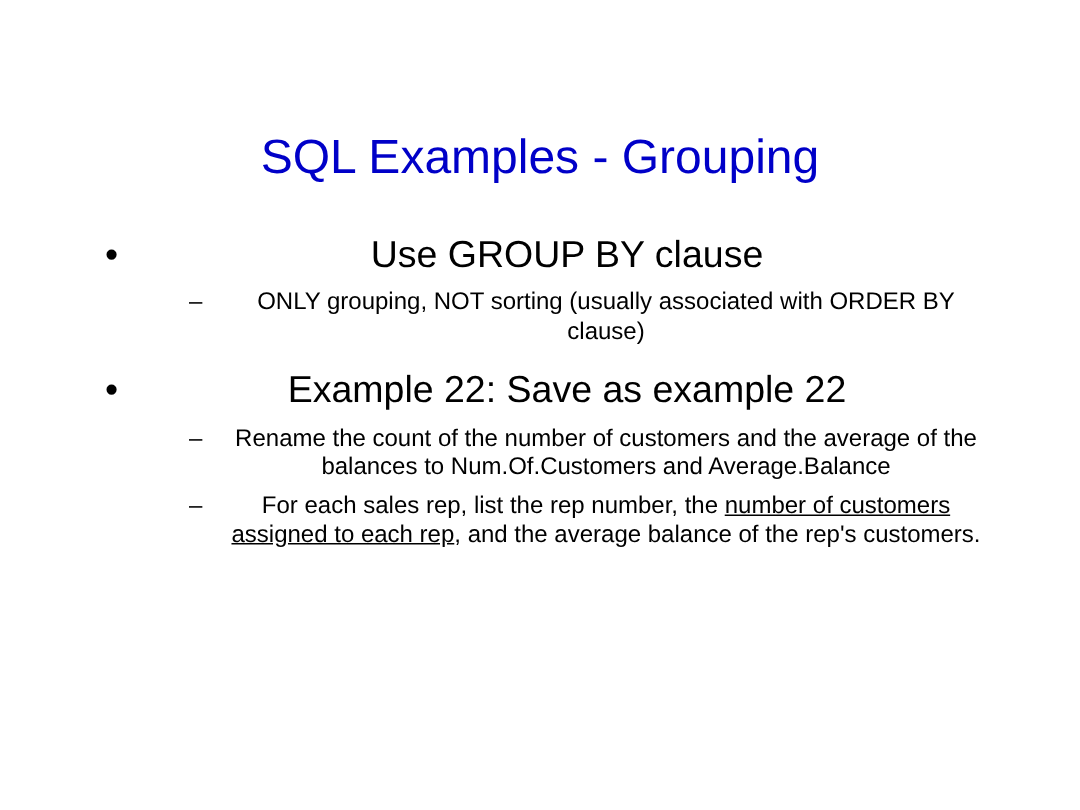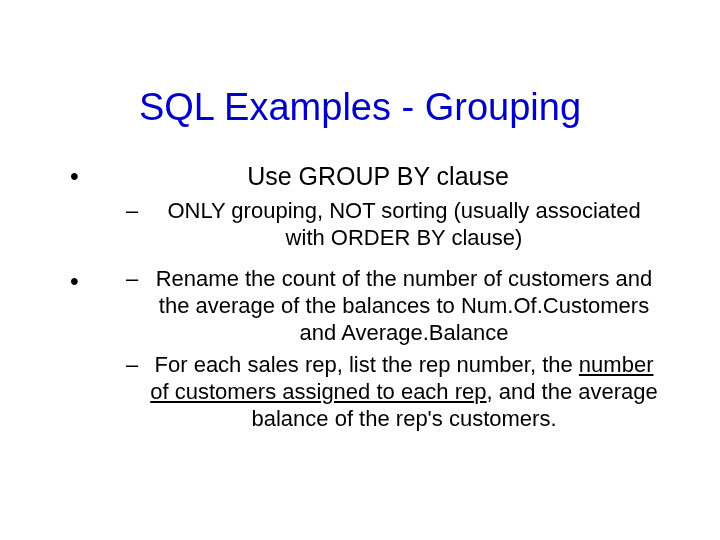--- a/index.html
+++ b/index.html
@@ -13,21 +13,21 @@
   }
   .slide {
     box-sizing: border-box;
     width: 720px;
     height: 540px;
     padding: 86px 60px 40px 60px;
     position: relative;
   }
   .title {
     color: #0000c8;
-    font-size: 38px;
+    font-size: 32px;
     text-align: center;
     margin: 0 0 32px 0;
     font-weight: 400;
   }
   ul.level1 {
     list-style: none;
     margin: 0;
     padding: 0 0 0 10px;
   }
   ul.level1 > li {
@@ -46,21 +46,21 @@
     font-size: 25px;
   }
   ul.level2 {
     list-style: none;
     margin: 6px 0 14px 0;
     padding: 0 0 0 30px;
   }
   ul.level2 > li {
     position: relative;
     padding-left: 22px;
-    font-size: 22px;
+    font-size: 16px;
     line-height: 1.22;
     margin-bottom: 6px;
   }
   ul.level2 > li::before {
     content: "–";
     position: absolute;
     left: 0;
     top: 0;
   }
   .u {
@@ -76,20 +76,21 @@
   <ul class="level1">
     <li>
       <span>Use GROUP BY clause</span>
       <ul class="level2">
         <li>
           <span>ONLY grouping, NOT sorting (usually associated with ORDER BY clause)</span>
         </li>
       </ul>
     </li>
     <li>
+      <span>Example 22: Save as example 22</span>
       <ul class="level2">
         <li>
           <span>Rename the count of the number of customers and the average of the balances to Num.Of.Customers and Average.Balance</span>
         </li>
         <li>
           <span>For each sales rep, list the rep number, the </span><span class="u">number of customers assigned to each rep</span><span>, and the average balance of the rep's customers.</span>
         </li>
       </ul>
     </li>
   </ul>

